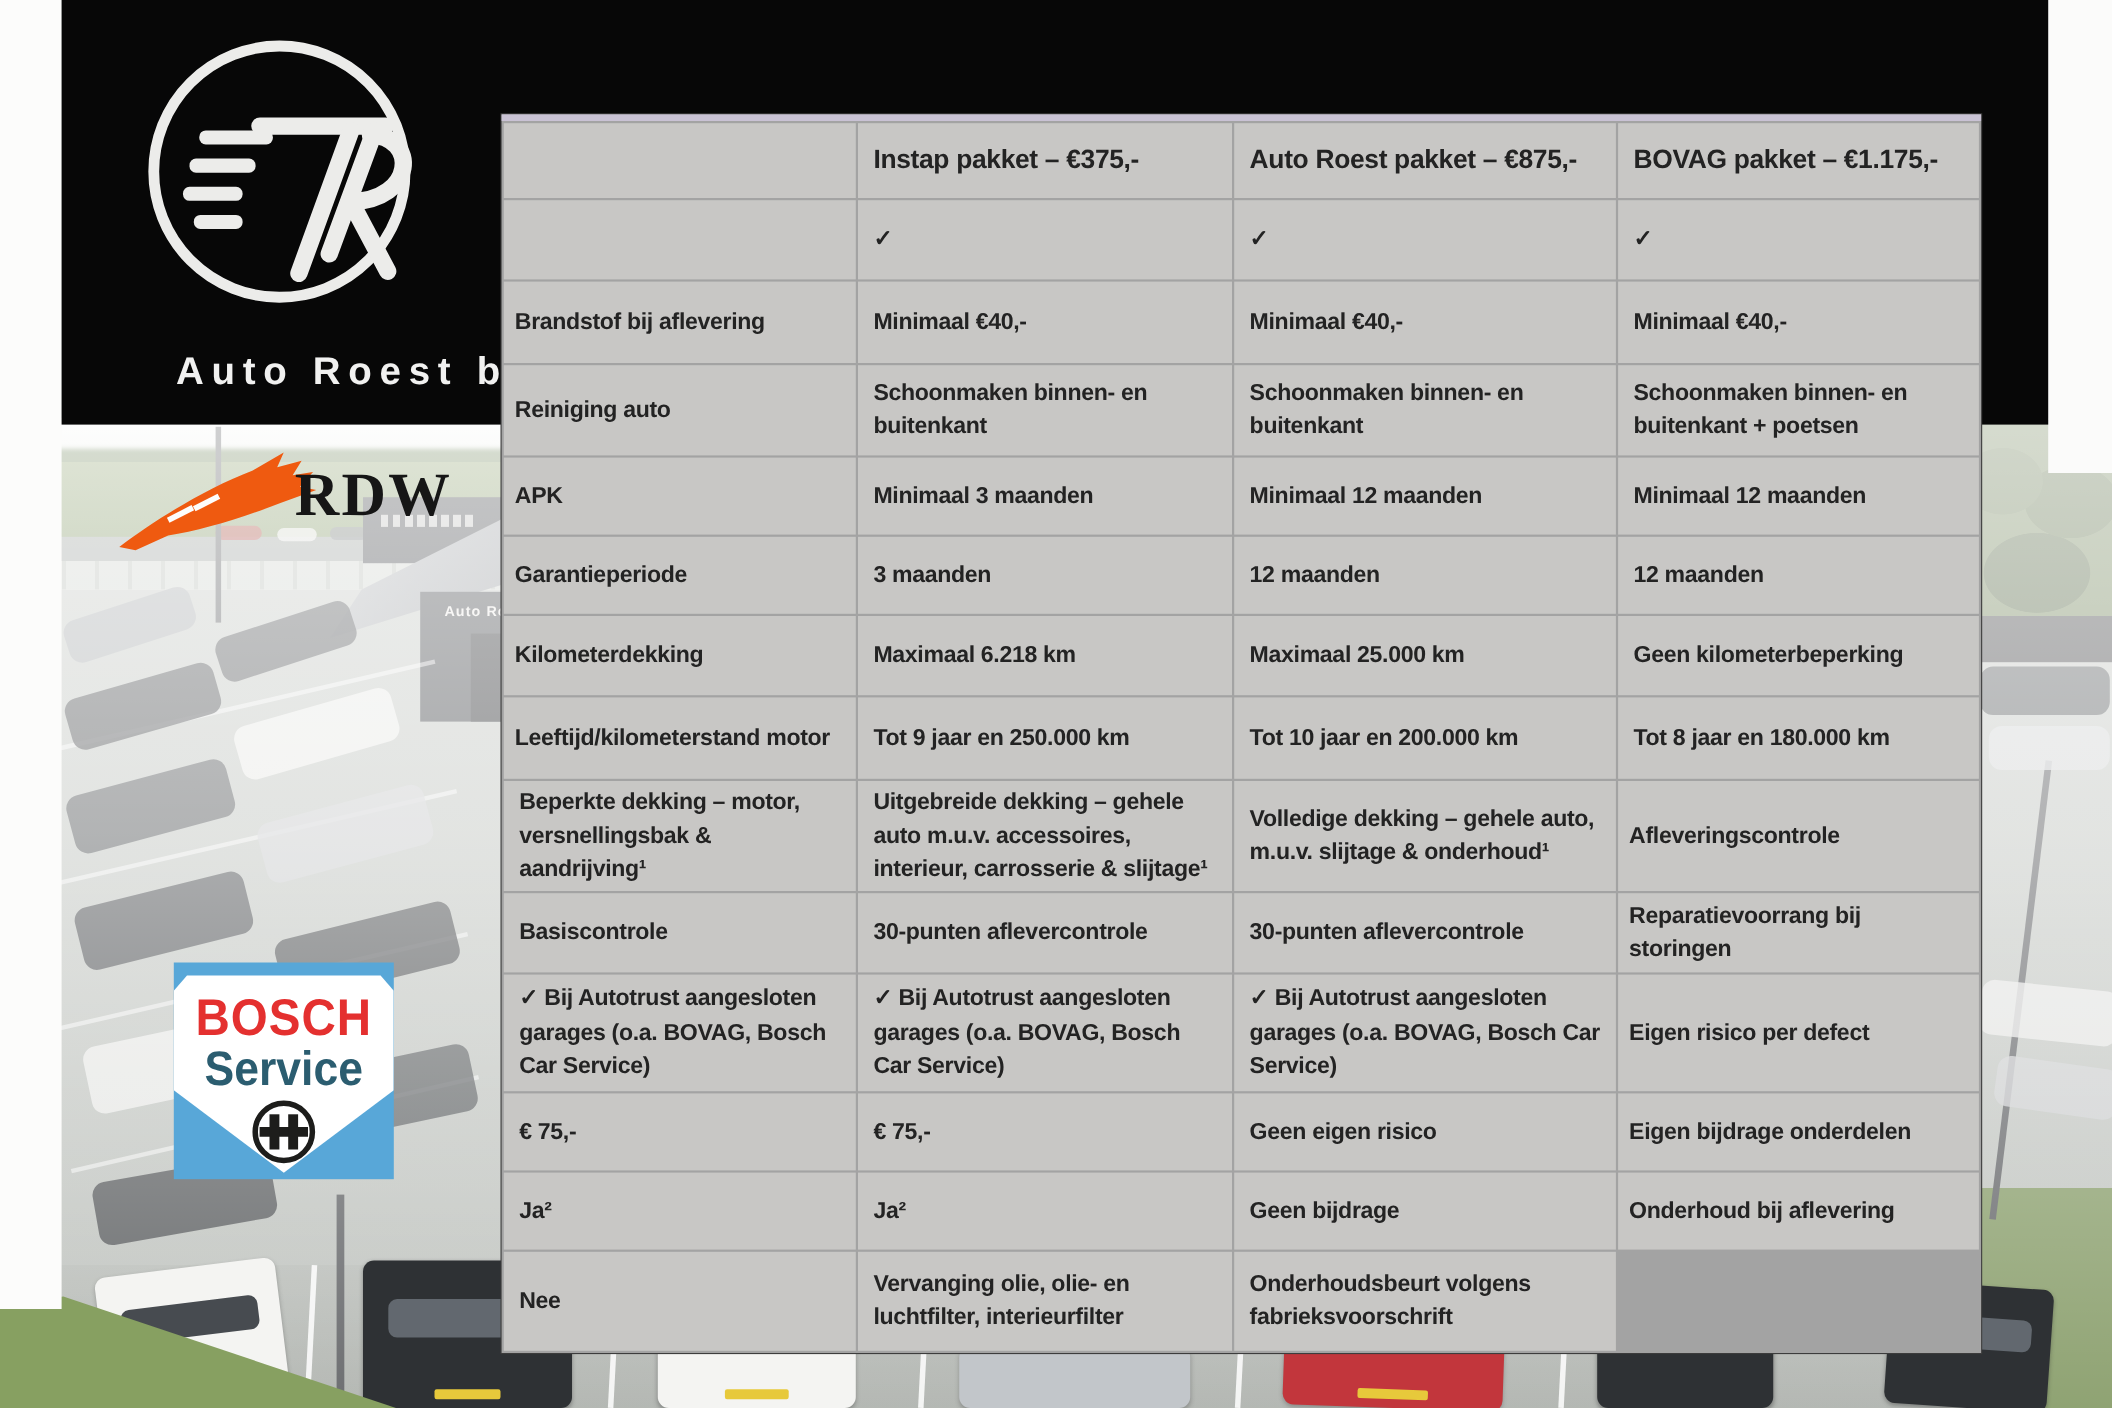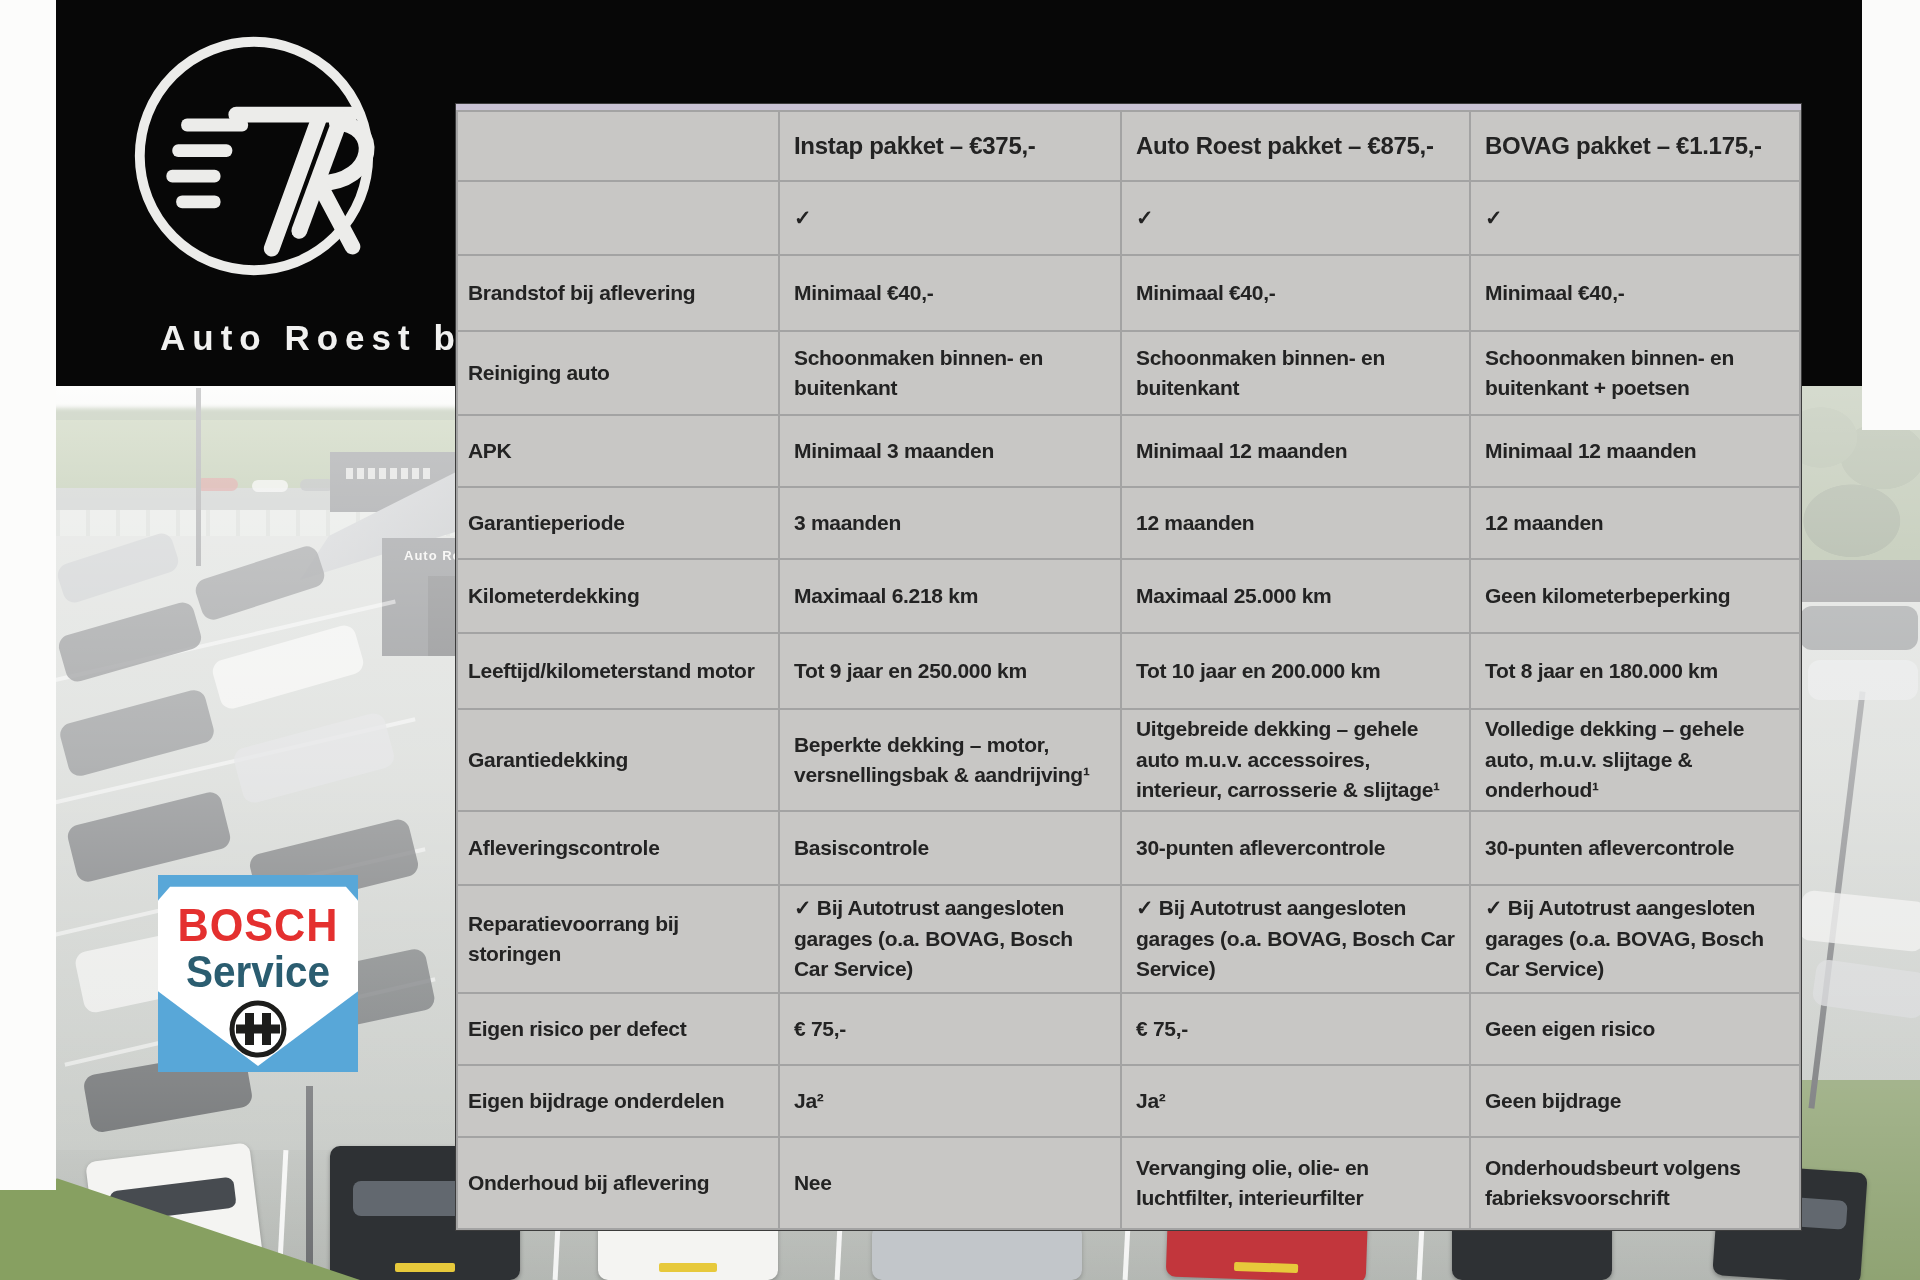--- a/index.html
+++ b/index.html
@@ -187,20 +187,31 @@
         <path d="M 112 88 L 228 88"></path>
         <path d="M 196 92 L 148 224"></path>
         <path d="M 218 92 L 176 206"></path>
         <path d="M 214 96 C 258 98 256 156 196 158"></path>
         <path d="M 196 158 L 230 222"></path>
       </g>
     </svg>
     <div class="abs brand-name">Auto Roest bv</div>
   </div>
 
+  <div class="abs rdw">
+    <svg width="185" height="112" viewBox="0 0 250 150">
+      <path fill="#ef5a10" d="M 6 128
+        C 48 96, 112 56, 170 34
+        L 208 12 L 200 30 L 230 22 L 219 40 L 244 36 L 228 54 L 248 58
+        L 204 74 C 158 92, 106 108, 66 114 L 26 132 Z"></path>
+      <rect x="64" y="84" width="34" height="7" fill="#fdfdfc" transform="rotate(-27 81 87)"></rect>
+      <rect x="96" y="70" width="34" height="7" fill="#fdfdfc" transform="rotate(-27 113 73)"></rect>
+    </svg>
+    <div class="rdw-text">RDW</div>
+  </div>
 
 
   <div class="abs bosch">
     <div class="bosch-shield"></div>
     <div class="bosch-line1">BOSCH</div>
     <div class="bosch-line2">Service</div>
     <svg width="64" height="64" viewBox="0 0 64 64" style="position:absolute;left:68px;top:122px;">
       <circle cx="32" cy="32" r="26" fill="none" stroke="#1d1d1b" stroke-width="5"></circle>
       <line x1="10" y1="32" x2="54" y2="32" stroke="#1d1d1b" stroke-width="9"></line>
       <rect x="19" y="16" width="9" height="32" fill="#1d1d1b"></rect>
@@ -234,21 +245,20 @@
       <div class="cell">12 maanden</div>
       <div class="cell">12 maanden</div>
       <div class="cell label">Kilometerdekking</div>
       <div class="cell">Maximaal 6.218 km</div>
       <div class="cell">Maximaal 25.000 km</div>
       <div class="cell">Geen kilometerbeperking</div>
       <div class="cell label">Leeftijd/kilometerstand motor</div>
       <div class="cell">Tot 9 jaar en 250.000 km</div>
       <div class="cell">Tot 10 jaar en 200.000 km</div>
       <div class="cell">Tot 8 jaar en 180.000 km</div>
-      <div class="cell label">Garantiedekking</div>
       <div class="cell">Beperkte dekking – motor, versnellingsbak &amp; aandrijving¹</div>
       <div class="cell">Uitgebreide dekking – gehele auto m.u.v. accessoires, interieur, carrosserie &amp; slijtage¹</div>
       <div class="cell">Volledige dekking – gehele auto, m.u.v. slijtage &amp; onderhoud¹</div>
       <div class="cell label">Afleveringscontrole</div>
       <div class="cell">Basiscontrole</div>
       <div class="cell">30-punten aflevercontrole</div>
       <div class="cell">30-punten aflevercontrole</div>
       <div class="cell label">Reparatievoorrang bij storingen</div>
       <div class="cell">✓ Bij Autotrust aangesloten garages (o.a. BOVAG, Bosch Car Service)</div>
       <div class="cell">✓ Bij Autotrust aangesloten garages (o.a. BOVAG, Bosch Car Service)</div>

